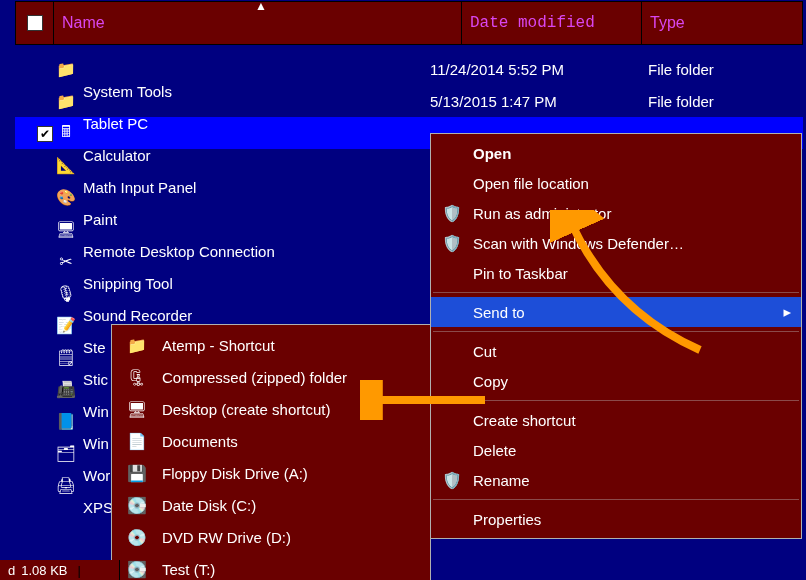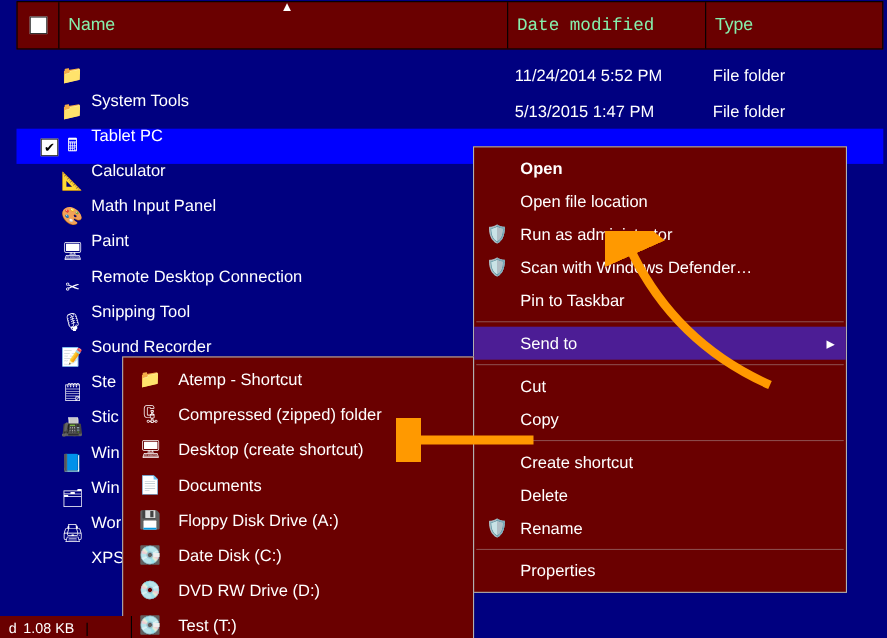--- a/index.html
+++ b/index.html
@@ -24,21 +24,21 @@
     display: flex;
     background: #6a0000;
     height: 44px;
     border: 1px solid #000;
   }
   .header .cell {
     display: flex;
     align-items: center;
     padding: 0 8px;
     font-size: 16px;
-    color: #86efac;
+    color: #d946ef;
     border-right: 1px solid #000;
     height: 100%;
   }
   .header .chk { width: 38px; justify-content: center; }
   .header .name { flex: 1; }
   .header .date { width: 180px; font-family: Liberation Mono, monospace; }
   .header .type { width: 160px; border-right: none; }
   .chkbox {
     width: 16px; height: 16px;
     background: #fff;
@@ -60,48 +60,48 @@
     padding-left: 40px;
     color: #fff;
   }
   .row.sel {
     background: #0000ff;
     padding-left: 22px;
   }
   .row .ico { width: 22px; text-align: center; margin-right: 6px; font-size: 16px; }
   .row .name { flex: 1; margin-top: 44px; }
   .row .date { width: 180px; }
-  .row .type { width: 155px; }
+  .row .type { width: 155px; margin-left: 38px; }
   .row.sel .chkwrap { width: 18px; margin-right: 0; }
 
   
   .ctx {
     position: absolute;
     background: #6a0000;
     border: 1px solid #b0b0b0;
     padding: 4px 0;
   }
-  .ctx1 { left: 430px; top: 133px; width: 340px; }
+  .ctx1 { left: 430px; top: 133px; width: 372px; }
   .ctx .item {
     display: flex;
     align-items: center;
     height: 30px;
     padding: 0 24px 0 42px;
     color: #fff;
     position: relative;
   }
   .ctx .item .preicon {
     position: absolute;
     left: 10px;
     width: 22px;
     text-align: center;
     font-size: 16px;
   }
   .ctx .item.hl {
-    background: #4c1d95;
+    background: #1d4ed8;
   }
   .ctx .item .arrow {
     position: absolute;
     right: 10px;
   }
   .ctx .sep {
     height: 1px;
     background: #8b4a4a;
     margin: 4px 2px;
   }

